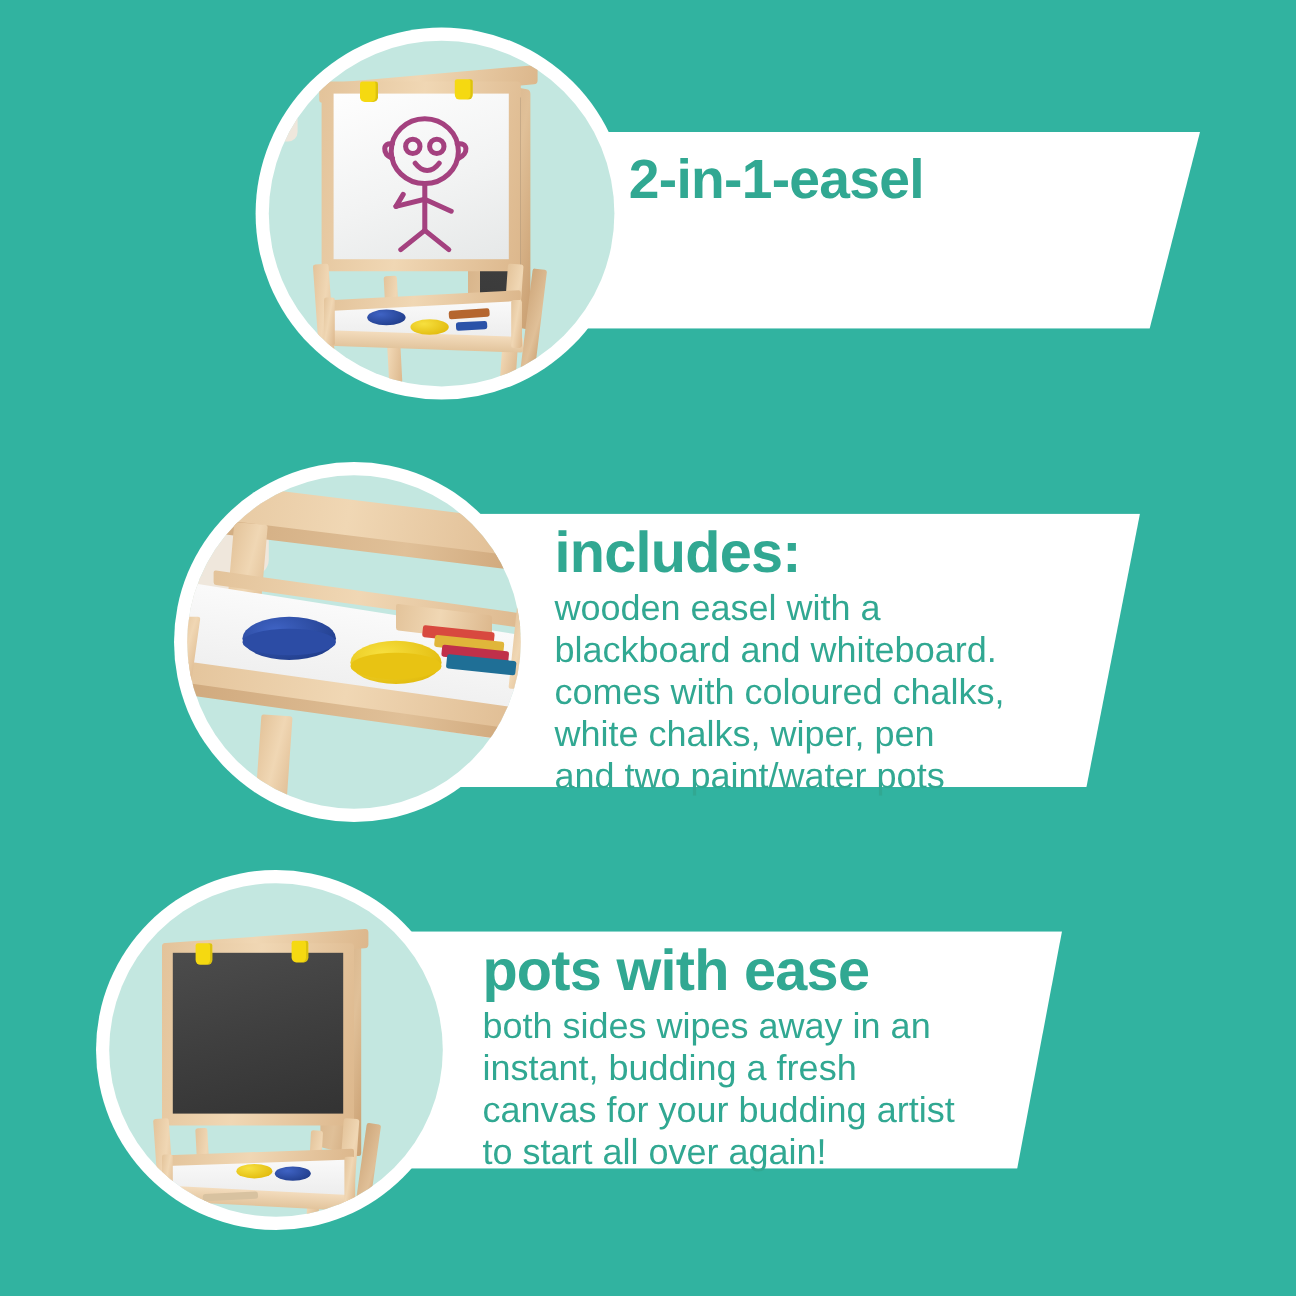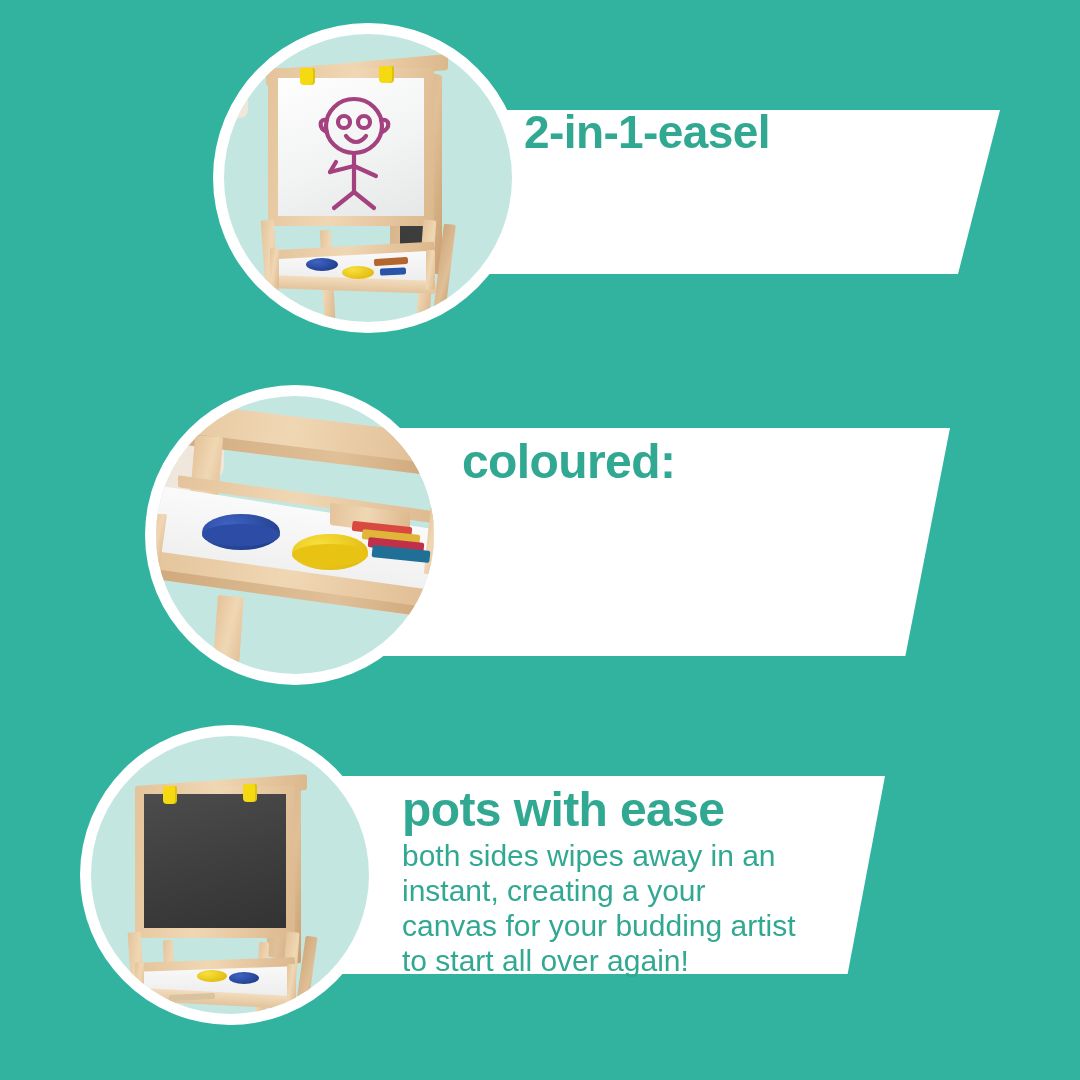--- a/index.html
+++ b/index.html
@@ -64,21 +64,21 @@
     color: #31a892;
   }
   .body-text {
     font-size: 30px;
     font-weight: normal;
     line-height: 1.16;
     margin: 0;
     color: #31a892;
     white-space: pre-line;
   }
-  .tb-1 { left: 524px; top: 108px; width: 430px; }
+  .tb-1 { left: 524px; top: 125px; width: 430px; }
   .tb-2 { left: 462px; top: 437px; width: 450px; }
   .tb-3 { left: 402px; top: 785px; width: 460px; }
   .tb-2 .heading { font-size: 48px; }
   .tb-3 .heading { font-size: 48px; }
 
   
   .photo-circle {
     position: absolute;
     border-radius: 50%;
     background: #ffffff;
@@ -239,21 +239,26 @@
         <div class="chalk" style="left:206px;top:136px;width:58px;height:10px;background:#e0b63a;transform:rotate(6deg);"></div>
         <div class="chalk" style="left:212px;top:144px;width:56px;height:10px;background:#c0304a;transform:rotate(6deg);"></div>
         <div class="chalk" style="left:216px;top:152px;width:58px;height:12px;background:#1f6f96;transform:rotate(6deg);"></div>
 
         <div class="leg wood" style="left:58px;top:200px;width:26px;height:110px;transform:rotate(4deg);"></div>
       </div>
     </div>
   </div>
 
   <div class="text-block tb-2">
-    <h2 class="heading">coloured:</h2>
+    <h2 class="heading">includes:</h2>
+    <p class="body-text">wooden easel with a
+blackboard and whiteboard.
+comes with coloured chalks,
+white chalks, wiper, pen
+and two paint/water pots</p>
   </div>
 
   <div class="banner banner-3"></div>
 
   <div class="photo-circle circle-3">
     <div class="photo-inner">
       <div class="scene">
 
         <div class="board-frame wood-dark" style="left:176px;top:48px;width:34px;height:176px;transform:skewY(13deg);"></div>
 
@@ -282,18 +287,18 @@
         <div class="pot-body" style="left:140px;top:242px;width:26px;height:14px;"></div>
         <div class="pot pot-blue" style="left:138px;top:236px;width:30px;height:12px;"></div>
         <div class="chalk" style="left:78px;top:258px;width:46px;height:6px;background:#d8c2a0;transform:rotate(-3deg);"></div>
       </div>
     </div>
   </div>
 
   <div class="text-block tb-3">
     <h2 class="heading">pots with ease</h2>
     <p class="body-text">both sides wipes away in an
-instant, creating a your
+instant, budding a fresh
 canvas for your budding artist
 to start all over again!</p>
   </div>
 
 </div>
 
 </body></html>

